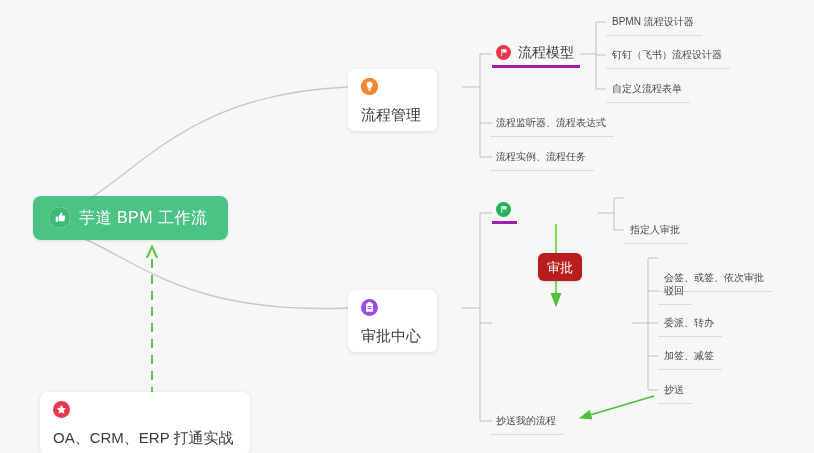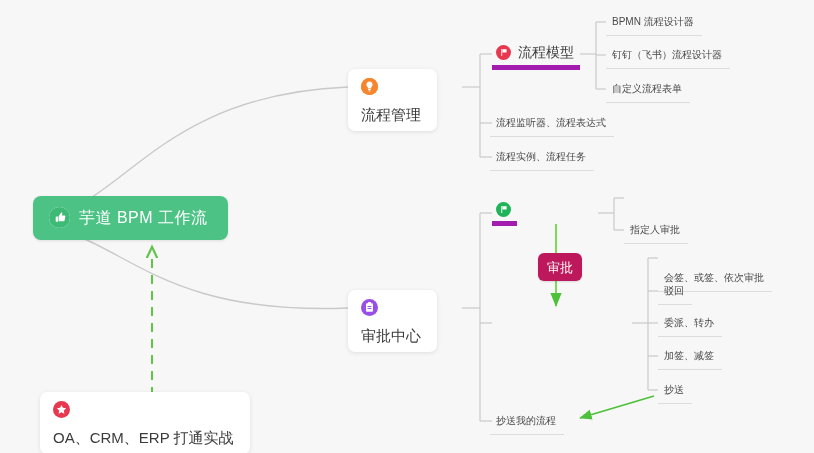--- a/index.html
+++ b/index.html
@@ -35,38 +35,38 @@
     white-space:nowrap;
     flex-direction:column;
   }
   .card-label{font-size:15px;color:#3b3b3b;line-height:1;}
 
   
   .branch-node{
     position:absolute;
     display:flex;align-items:center;gap:7px;
     padding:0 6px 4px 4px;
-    border-bottom:5px solid #a21caf;
+    border-bottom:3px solid #a21caf;
     white-space:nowrap;
   }
   .branch-label{font-size:14px;color:#3f3f3f;line-height:18px;}
 
   
   .leaf-node{
     position:absolute;
     padding:0 8px 4px 6px;
     border-bottom:1px solid #dcdcdc;
     white-space:nowrap;
   }
   .leaf-label{font-size:10px;color:#4a4a4a;line-height:18px;}
 
   
   .arrow-chip{
     position:absolute;
-    background:#be185d;
+    background:#b91c1c;
     border-radius:6px;
     padding:5px 9px;
     box-shadow:0 1px 2px rgba(0,0,0,.12);
   }
   .arrow-chip span{color:#fff;font-size:13px;line-height:1;white-space:nowrap;}
 
   
   .ic{width:17px;height:17px;border-radius:50%;display:inline-flex;
       align-items:center;justify-content:center;flex:0 0 auto;}
   .ic svg{display:block;}

